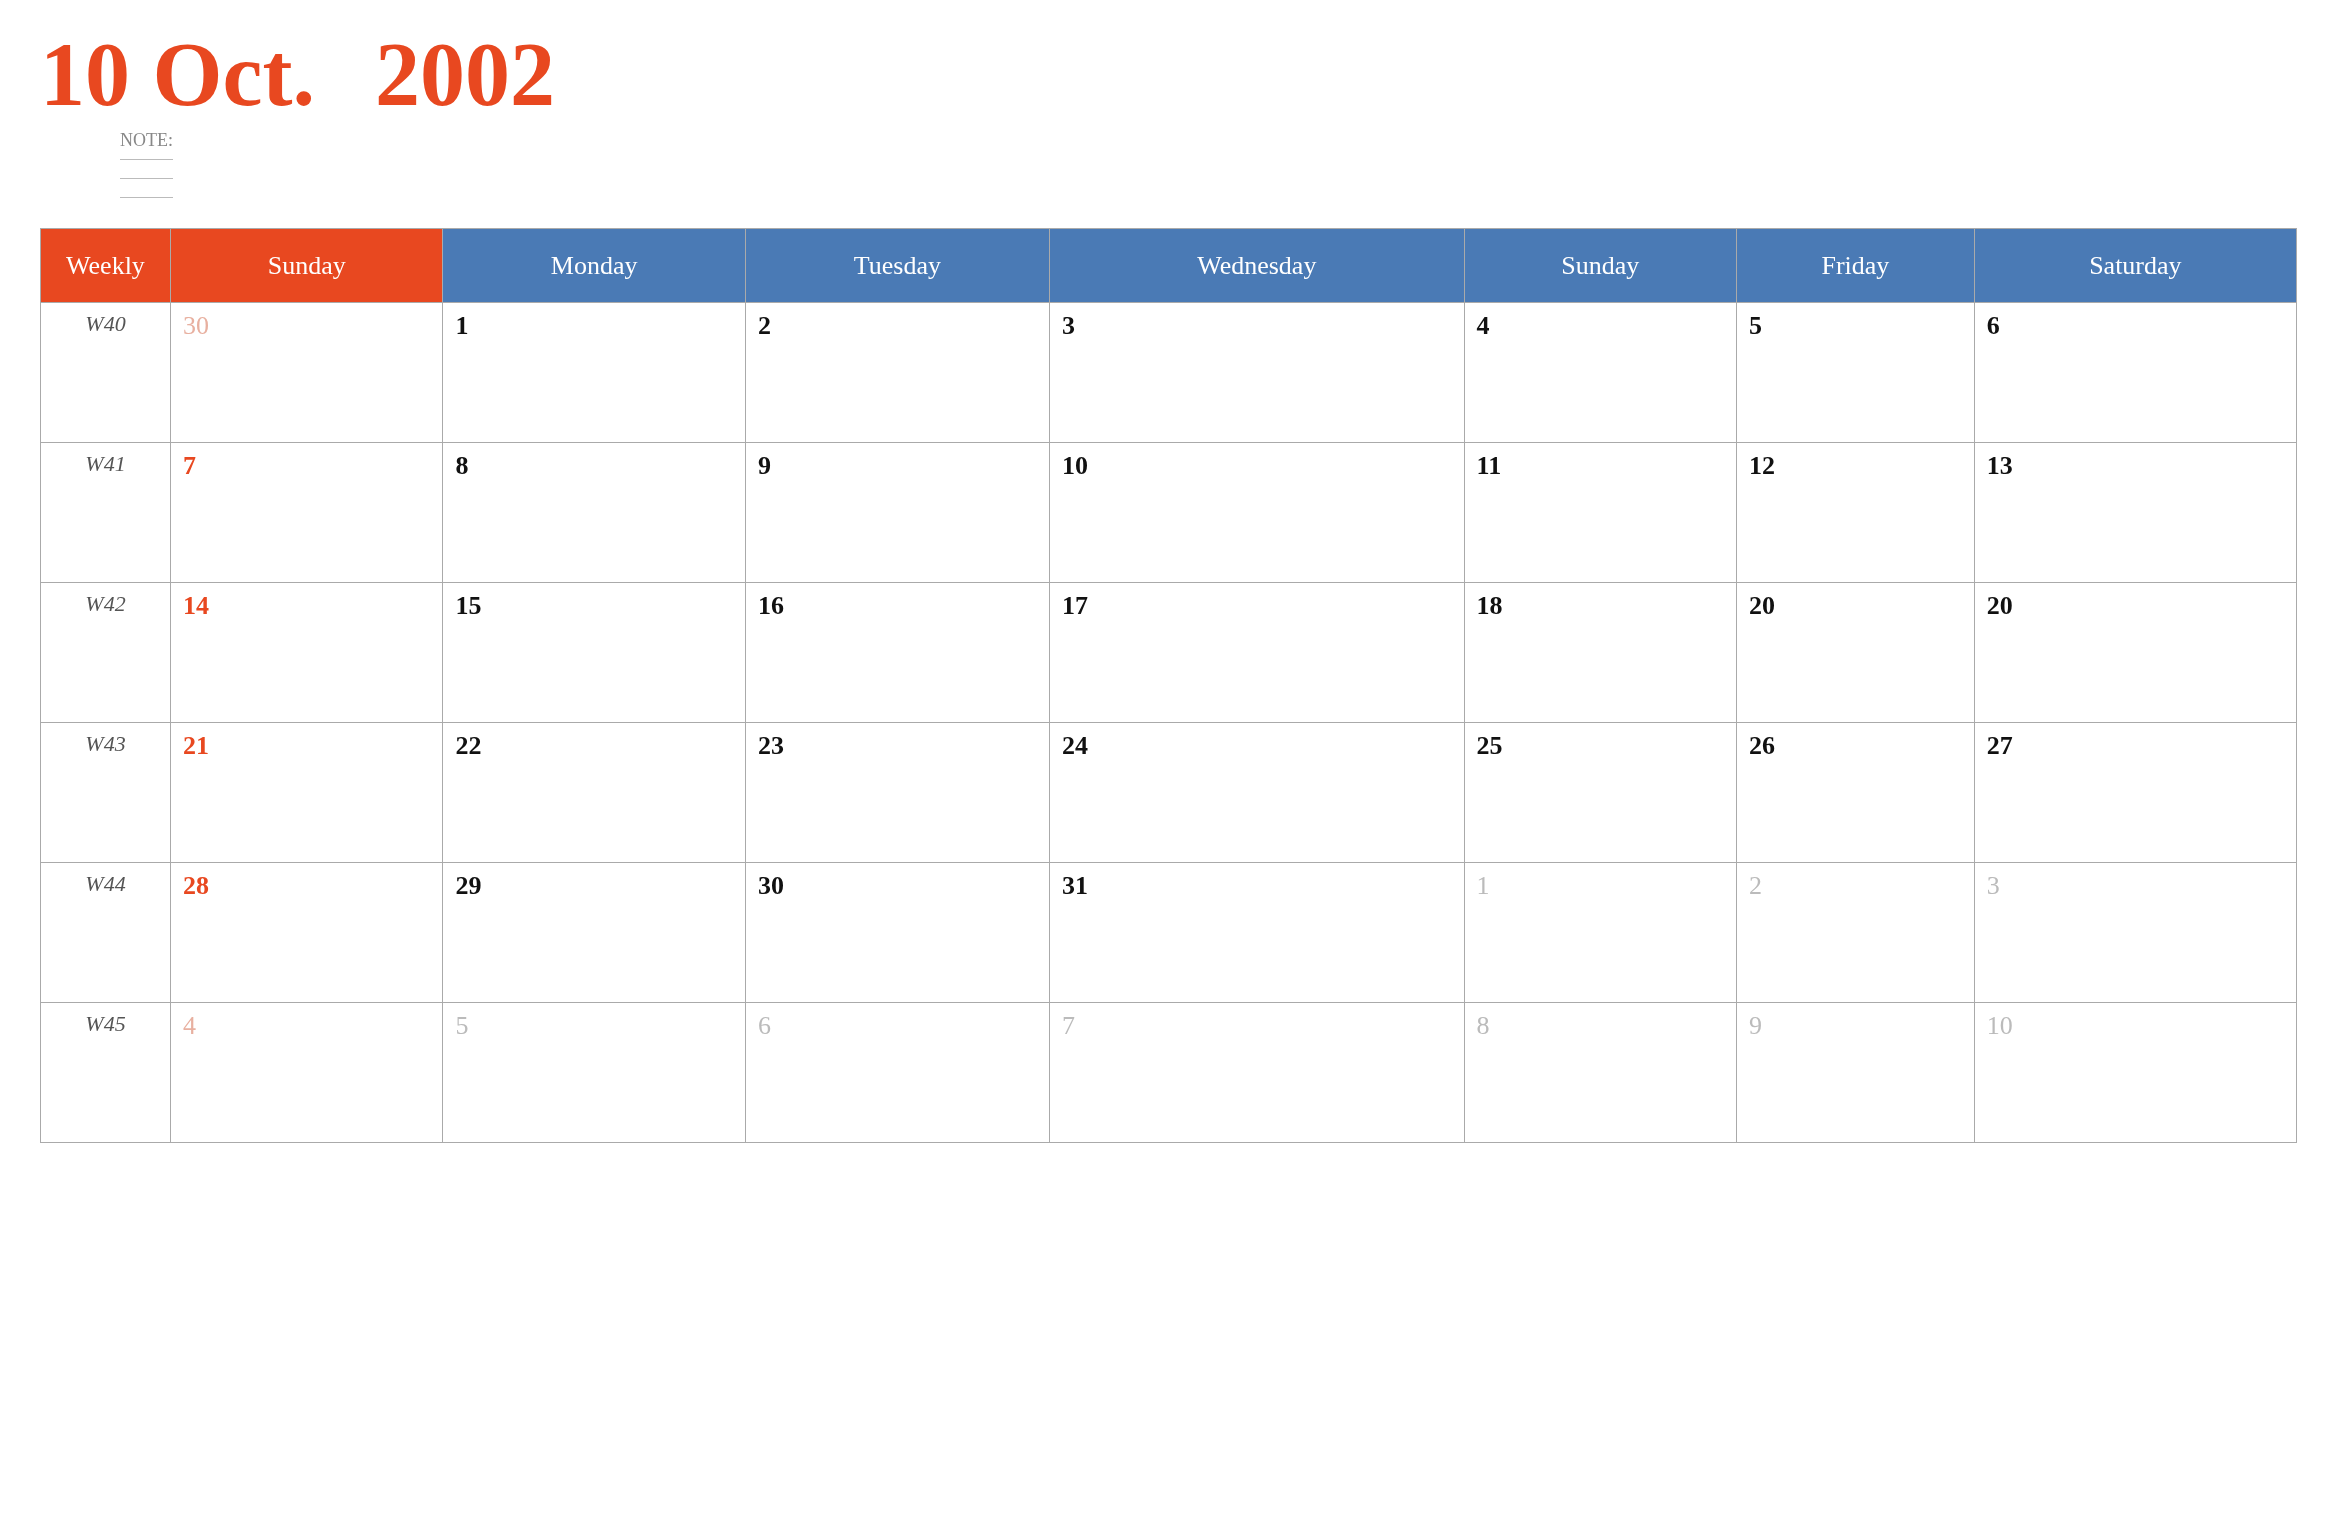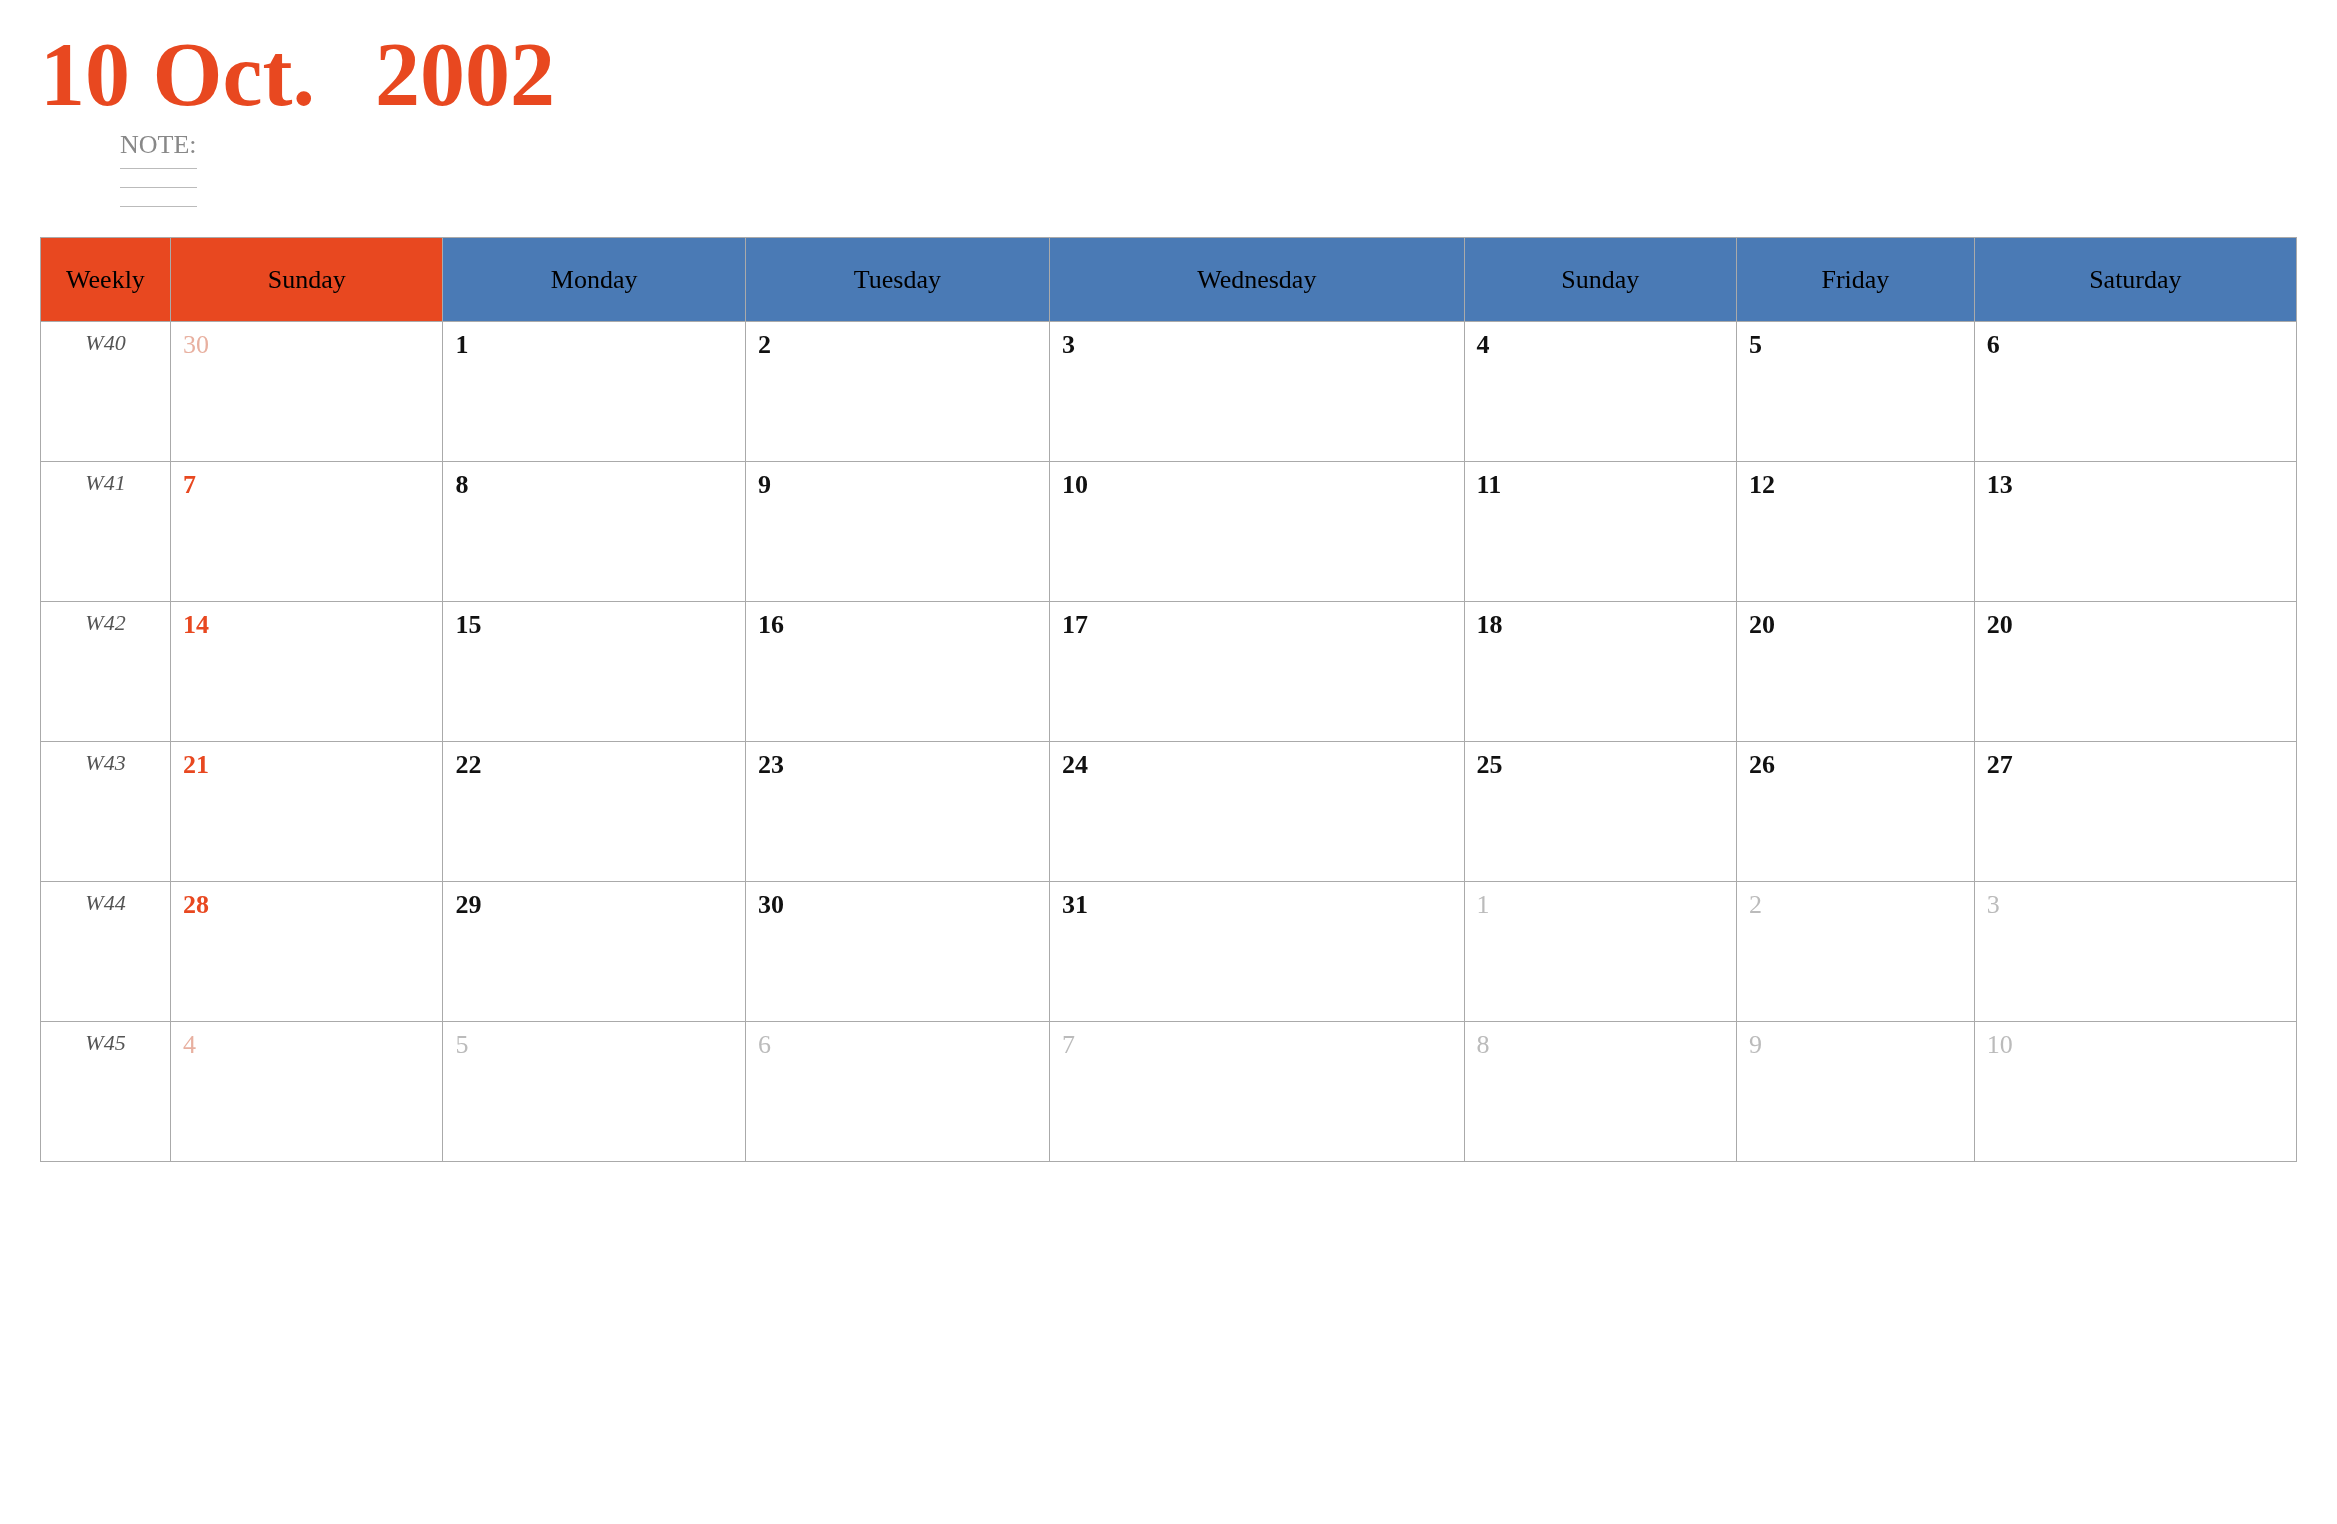--- a/index.html
+++ b/index.html
@@ -44,21 +44,21 @@
       line-height: 1;
     }
 
     .header-note {
       flex: 1;
       margin-left: 80px;
       padding-top: 10px;
     }
 
     .note-label {
-      font-size: 26px;
+      font-size: 18px;
       color: #888;
       margin-bottom: 8px;
     }
 
     .note-lines {
       display: flex;
       flex-direction: column;
       gap: 18px;
     }
 
@@ -68,24 +68,24 @@
       width: 100%;
     }
 
     .calendar {
       width: 100%;
       border-collapse: collapse;
       margin-top: 10px;
     }
 
     .calendar th {
-      height: 84px;
+      height: 74px;
       font-size: 26px;
       font-weight: normal;
-      color: #000000;
+      color: #ffffff;
       text-align: center;
       border: 1px solid #aaa;
     }
 
     .th-weekly {
       background-color: #e84820;
       width: 130px;
     }
 
     .th-sunday {

